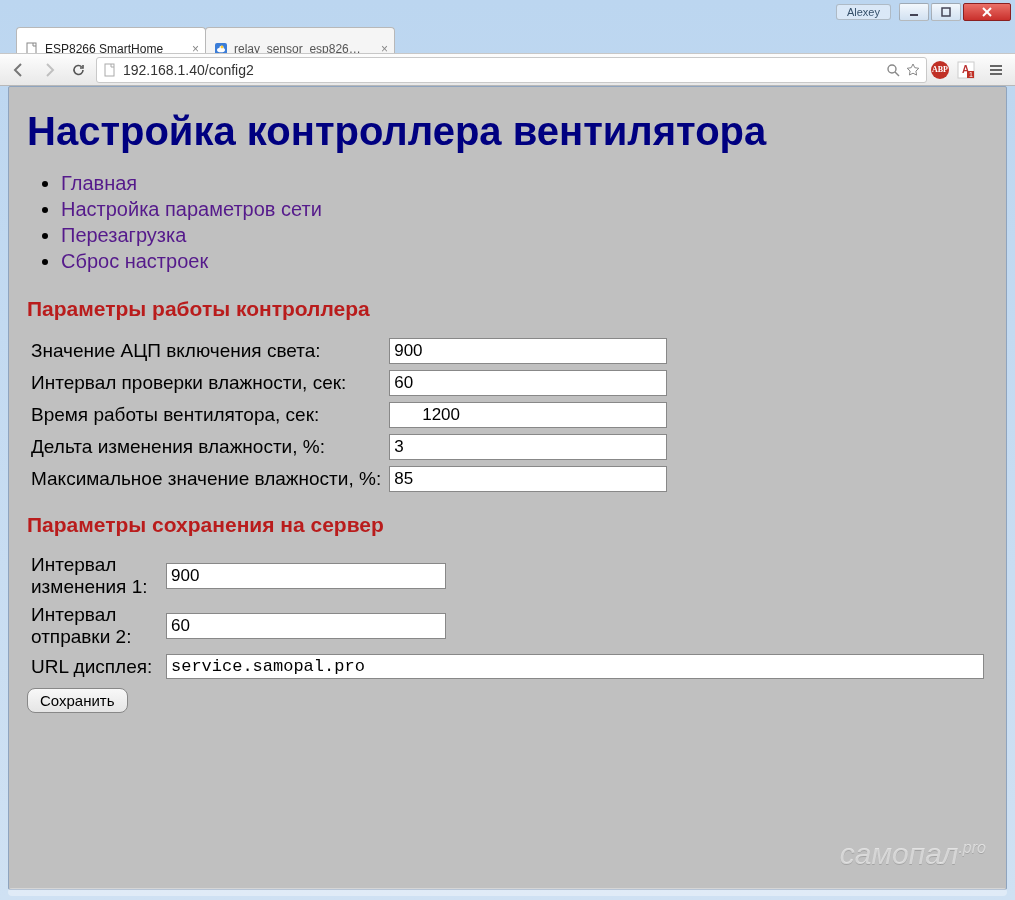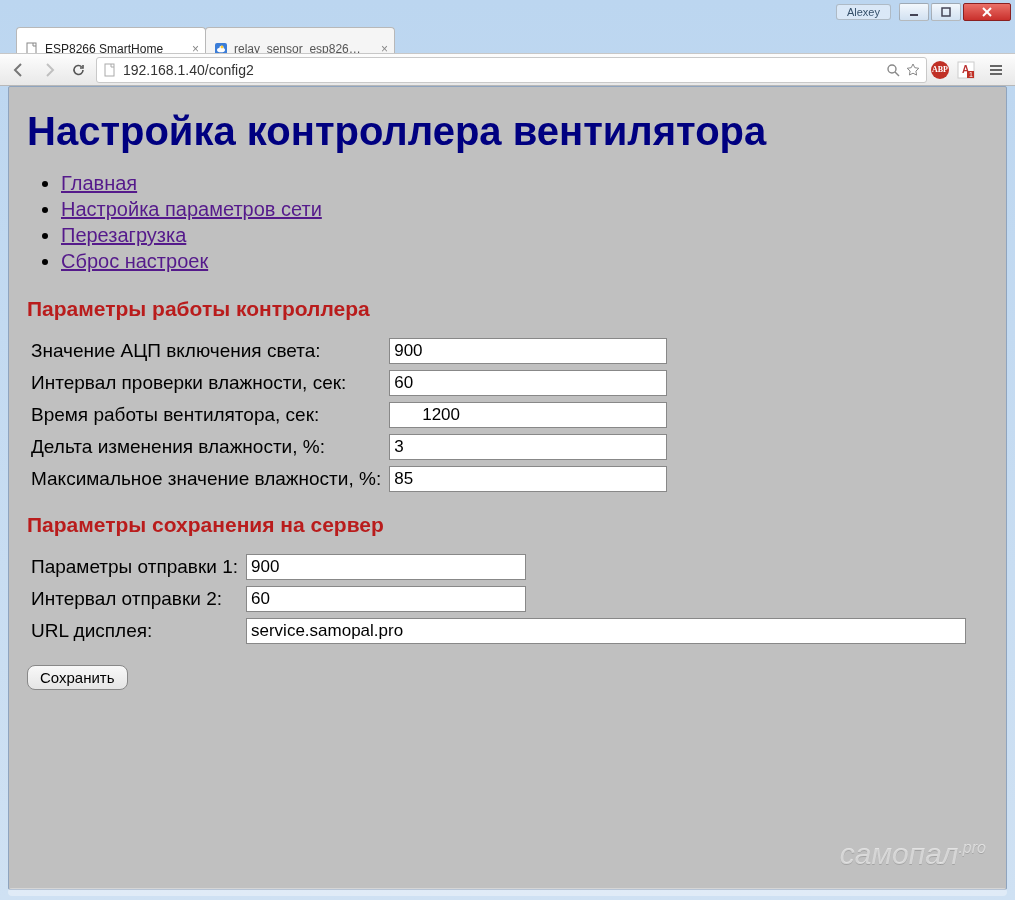--- a/index.html
+++ b/index.html
@@ -84,34 +84,34 @@
     padding:14px 18px 30px 18px;
     font-family: Arial, Helvetica, sans-serif;
     color:#000;
   }
   .page h1 {
     color:#000080; font-size:40px; font-weight:bold;
     margin:8px 0 18px 0;
   }
   .page ul.nav { margin:6px 0 24px 34px; padding:0; }
   .page ul.nav li { font-size:20px; margin:3px 0; color:#000; }
-  .page ul.nav a { color:#551a8b; text-decoration:underline; cursor:pointer; }
+  .page ul.nav a { color:#551a8b; cursor:pointer; }
 
   .page h2 { color:#b91c1c; font-size:21px; font-weight:bold; margin:18px 0 14px 0; }
 
   table.form { border-collapse:collapse; font-size:19px; }
   table.form td { padding:3px 4px; vertical-align:middle; }
   table.form input[type=text] {
     font-size:17px; padding:2px 4px; border:1px solid #888;
     font-family: Arial, Helvetica, sans-serif; background:#fff;
   }
   .btn-save {
     font-size:15px; padding:3px 12px; border:1px solid #888;
     background:linear-gradient(#f8f8f8,#e5e5e5); border-radius:8px;
-    margin-top:18px; cursor:pointer;
+    margin-top:6px; cursor:pointer;
   }
 
   .watermark {
     position:absolute; right:20px; bottom:18px;
     font-family: Liberation Sans, sans-serif;
     font-size:30px; font-style:italic; color:rgba(255,255,255,0.55);
     text-shadow:0 1px 0 rgba(0,0,0,0.15);
     pointer-events:none;
   }
   .watermark sup { font-size:16px; }
@@ -253,30 +253,30 @@
             <td><input type="text" style="width: 278px;" value="85"></td>
           </tr>
     </tbody>
       </table>
 
     <h2>Параметры сохранения на сервер</h2>
 
     <table class="form">
       <tbody>
           <tr>
-            <td>Параметры отправки 1:</td>
+            <td>Интервал изменения 1:</td>
             <td><input type="text" style="width: 280px;" value="900"></td>
           </tr>
       <tr>
             <td>Интервал отправки 2:</td>
             <td><input type="text" style="width: 280px;" value="60"></td>
           </tr>
       <tr>
             <td>URL дисплея:</td>
-            <td><input type="text" style="width: 720px;" value="service.samopal.pro"></td>
+            <td><input type="text" style="width: 818px; font-family: Liberation Mono, monospace;" value="service.samopal.pro"></td>
           </tr>
     </tbody>
       </table>
 
     <button class="btn-save">Сохранить</button>
 
   </div>
 
   <div class="watermark"><span>самопал</span><sup>.pro</sup></div>
 </div>

